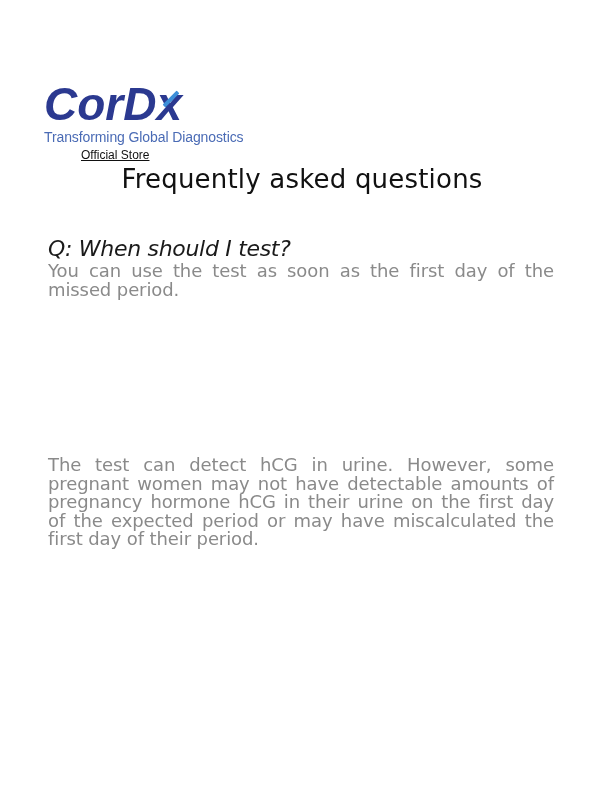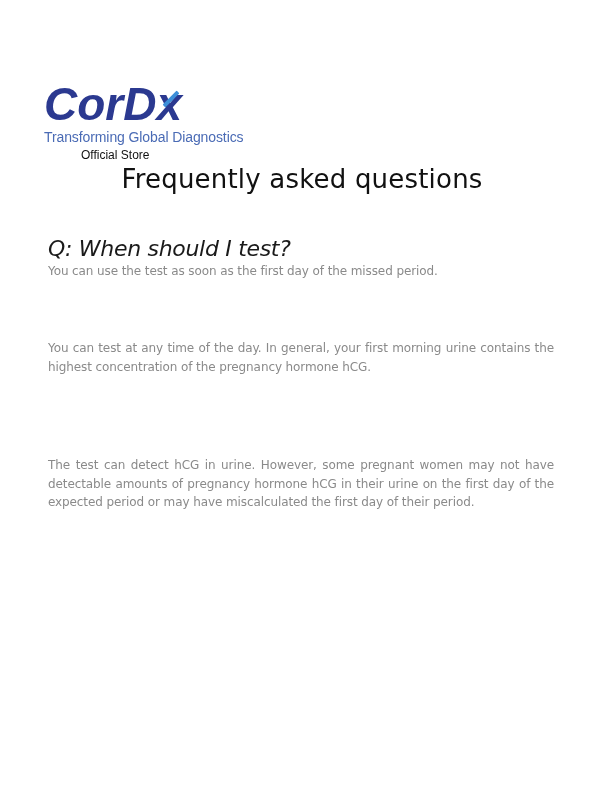--- a/index.html
+++ b/index.html
@@ -56,20 +56,21 @@
       letter-spacing: -0.1px;
       white-space: nowrap;
     }
     .logo-store {
       font-family: "Liberation Sans", sans-serif;
       font-size: 12px;
       color: #111111;
       margin-top: 3px;
       padding-left: 37px;
       white-space: nowrap;
+      text-decoration: underline;
     }
     .faq-title {
       position: absolute;
       left: 16px;
       top: 164px;
       width: 572px;
       text-align: center;
       font-family: "DejaVu Sans", sans-serif;
       font-size: 26px;
       color: #111111;
@@ -85,21 +86,21 @@
       font-weight: 300;
       font-size: 22px;
       line-height: 26px;
       color: #1a1a1a;
       white-space: nowrap;
       letter-spacing: -0.3px;
       font-style: italic;
     }
     .faq-answer {
       font-family: "DejaVu Sans", sans-serif;
-      font-size: 12px;
+      font-size: 18px;
       line-height: 18.5px;
       color: #8a8a8a;
       text-align: justify;
       letter-spacing: -0.1px;
     }
     .faq-item-1 { top: 236px; }
     .faq-item-2 { top: 339px; }
     .faq-item-3 { top: 456px; }
   </style>
 </head>
@@ -112,18 +113,17 @@
 </div>
 
 <div class="faq-title">Frequently asked questions</div>
 
 <div class="faq-item faq-item-1">
   <div class="faq-question">Q: When should I test?</div>
   <div class="faq-answer">You can use the test as soon as the first day of the missed period.</div>
 </div>
 
 <div class="faq-item faq-item-2">
-  <div class="faq-answer">You can test at any time of the day. In general, your first morning urine contains the highest concentration of the pregnancy hormone hCG.</div>
 </div>
 
 <div class="faq-item faq-item-3">
   <div class="faq-answer">The test can detect hCG in urine. However, some pregnant women may not have detectable amounts of pregnancy hormone hCG in their urine on the first day of the expected period or may have miscalculated the first day of their period.</div>
 </div>
 
 </body></html>

